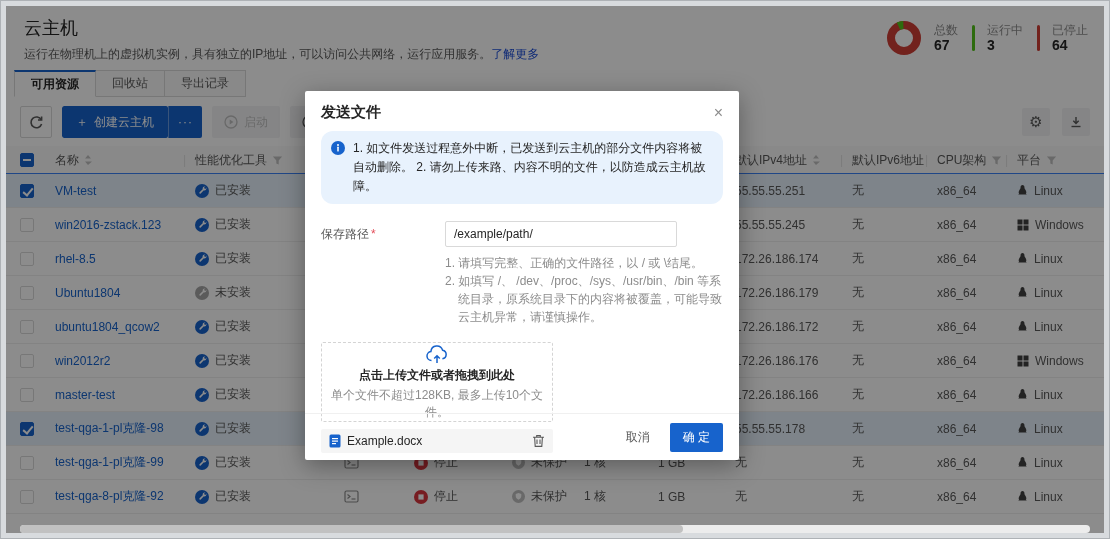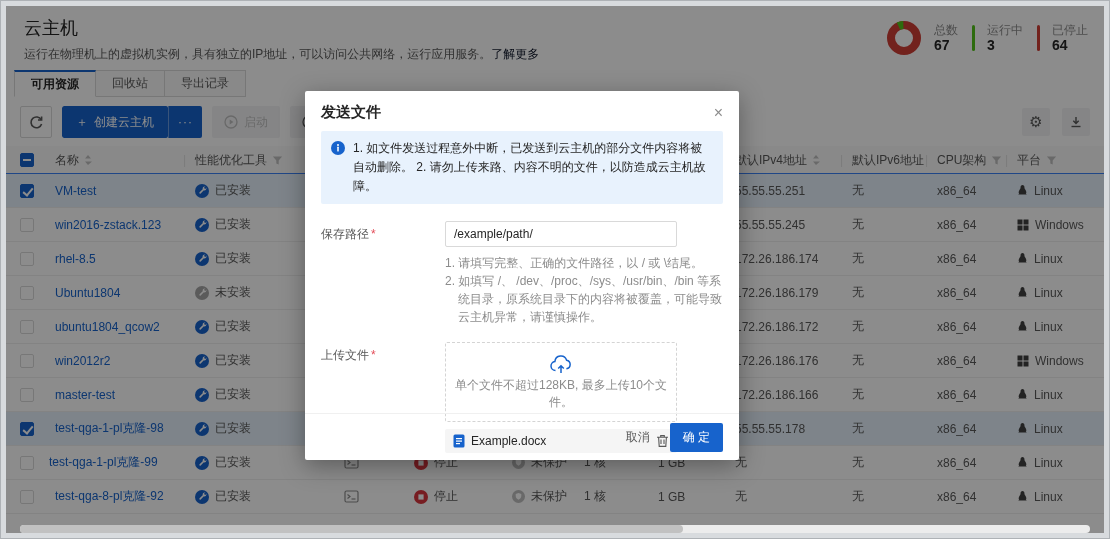--- a/index.html
+++ b/index.html
@@ -5,21 +5,21 @@
   * { margin:0; padding:0; box-sizing:border-box; }
   html,body { width:1110px; height:539px; }
   body { font-family:"Liberation Sans","DejaVu Sans",sans-serif; font-size:12px; color:#262626; background:#c9cdd2; overflow:hidden; }
   .stage { position:absolute; inset:0; width:1110px; height:539px; background:#fff; }
   .frame { position:absolute; inset:0; border:6px solid #d8dbde; outline:1px solid #aeb2b6; outline-offset:-1px; pointer-events:none; z-index:60; }
   .overlay { position:absolute; inset:6px; background:rgba(0,0,0,0.45); z-index:40; }
 
   
   .page-title { position:absolute; left:24px; top:16px; font-size:18px; font-weight:500; color:#262626; }
   .page-sub { position:absolute; left:24px; top:46px; color:#595959; }
-  .link { color:#0f172a; text-decoration:none; cursor:pointer; }
+  .link { color:#1d4ed8; text-decoration:none; cursor:pointer; }
   .stats { position:absolute; top:20px; right:22px; display:flex; align-items:center; gap:14px; }
   .stat { display:flex; align-items:center; gap:12px; }
   .stat .vbar { width:3px; height:26px; border-radius:2px; }
   .stat .lab { color:#8c8c8c; font-size:12px; line-height:14px; }
   .stat .num { color:#262626; font-size:14px; font-weight:bold; line-height:16px; }
 
   
   .tabs { position:absolute; left:14px; top:70px; display:flex; }
   .tab { height:27px; padding:12px 16px; display:flex; align-items:center; background:#fafafa; border:1px solid #d9d9d9; border-left:none; color:#595959; cursor:pointer; }
   .tab:first-child { border-left:1px solid #d9d9d9; }
@@ -54,21 +54,21 @@
 
   
   .hscroll { position:absolute; left:20px; bottom:6px; width:1070px; height:8px; background:#ececec; border-radius:4px; z-index:70; }
   .hthumb { width:62%; height:100%; background:#c1c1c1; border-radius:4px; cursor:pointer; }
 
   
   .modal { position:absolute; left:305px; top:91px; width:434px; height:369px; background:#fff; border-radius:2px; box-shadow:0 6px 24px rgba(0,0,0,0.35); z-index:50; }
   .modal-header { padding:12px 16px 9px; display:flex; align-items:center; justify-content:space-between; }
   .modal-title { font-size:15px; font-weight:bold; color:#262626; }
   .modal-close { color:#8c8c8c; font-size:16px; line-height:1; cursor:pointer; }
-  .alert { margin:0 16px; background:#e8f2fd; border-radius:2px; padding:8px 10px; display:flex; gap:8px; color:#262626; line-height:19px; }
+  .alert { margin:0 16px; background:#e8f2fd; border-radius:12px; padding:8px 10px; display:flex; gap:8px; color:#262626; line-height:19px; }
   .alert svg { flex:none; margin-top:2px; }
   .mform { padding:17px 16px 0; }
   .frow { display:flex; margin-bottom:16px; }
   .flabel { width:124px; color:#595959; padding-top:5px; flex:none; }
   .req { color:#e34d59; margin-left:2px; }
   .fcontrol { width:232px; }
   .tinput { width:232px; height:26px; border:1px solid #d9d9d9; border-radius:2px; padding:0 8px; font:inherit; color:#262626; outline:none; background:#fff; }
   .help { width:282px; margin-top:7px; color:#8c8c8c; line-height:18px; }
   .help div { padding-left:13px; text-indent:-13px; }
   .dropzone { width:232px; height:80px; border:1px dashed #d4d4d4; border-radius:2px; background:#fff; display:flex; flex-direction:column; align-items:center; justify-content:center; gap:3px; cursor:pointer; text-align:center; }
@@ -482,21 +482,21 @@
           <svg width="11" height="13" viewBox="0 0 12 14">
             <path d="M6 1C4.6 1 3.9 2.1 3.9 3.4c0 .9-.2 1.6-.9 2.6C2.3 7 1.8 8.1 1.8 8.9c0 .6.2 1.1.6 1.5-.5.2-.9.6-.9 1h9c0-.4-.4-.8-.9-1 .4-.4.6-.9.6-1.5 0-.8-.5-1.9-1.2-2.9-.7-1-.9-1.7-.9-2.6C8.1 2.1 7.4 1 6 1z" fill="#404040"></path>
           </svg>
           <span>Linux</span>
         </div>
       </div>
       <div class="trow ">
         <div class="cell" style="left:20px">
           <span class="cbx "></span>
         </div>
-        <div class="cell" style="left:49px;width:135px">
+        <div class="cell" style="left:55px;width:135px">
           <span class="name-link">test-qga-1-pl克隆-99</span>
         </div>
         <div class="cell" style="left:195px;width:140px">
           <svg width="14" height="14" viewBox="0 0 14 14">
             <circle cx="7" cy="7" r="7" fill="#1763cc"></circle>
             <g transform="rotate(45 7 7)">
               <rect x="6.2" y="3.4" width="1.6" height="7" rx="0.8" fill="#fff"></rect>
               <circle cx="7" cy="3.4" r="1.9" fill="#fff"></circle>
               <circle cx="7" cy="2.3" r="1.1" fill="#1763cc"></circle>
             </g>
@@ -633,27 +633,27 @@
         <div class="flabel"><span>保存路径</span><span class="req">*</span></div>
         <div class="fcontrol">
           <input class="tinput" value="/example/path/" style="">
           <div class="help">
             <div>1. 请填写完整、正确的文件路径，以 / 或 \结尾。</div>
             <div>2. 如填写 /、 /dev、/proc、/sys、/usr/bin、/bin 等系统目录，原系统目录下的内容将被覆盖，可能导致云主机异常，请谨慎操作。</div>
           </div>
         </div>
       </div>
       <div class="frow">
-        <div class="flabel"><span>上传文件</span><span class="req">*</span></div>
         <div class="fcontrol">
           <div class="dropzone">
             <svg width="24" height="20" viewBox="0 0 24 20">
               <path d="M6.5 16.5a4.5 4.5 0 0 1-.6-8.96A6 6 0 0 1 17.6 6.2 4.3 4.3 0 0 1 17.4 14.7" fill="none" stroke="#1763cc" stroke-width="1.5"></path>
               <path d="M12 19v-7M9.2 14.5 12 11.7l2.8 2.8" fill="none" stroke="#1763cc" stroke-width="1.5"></path>
             </svg>
+            <div class="dz-title">点击上传文件或者拖拽到此处</div>
             <div class="dz-hint">单个文件不超过128KB, 最多上传10个文件。</div>
           </div>
           <div class="file-item">
             <svg width="12" height="14" viewBox="0 0 12 14">
               <rect x="0.5" y="0.5" width="11" height="13" rx="1.5" fill="#1763cc"></rect>
               <rect x="3" y="4" width="6" height="1.2" fill="#fff"></rect>
               <rect x="3" y="6.5" width="6" height="1.2" fill="#fff"></rect>
               <rect x="3" y="9" width="4" height="1.2" fill="#fff"></rect>
             </svg>
             <span class="fname">Example.docx</span>

